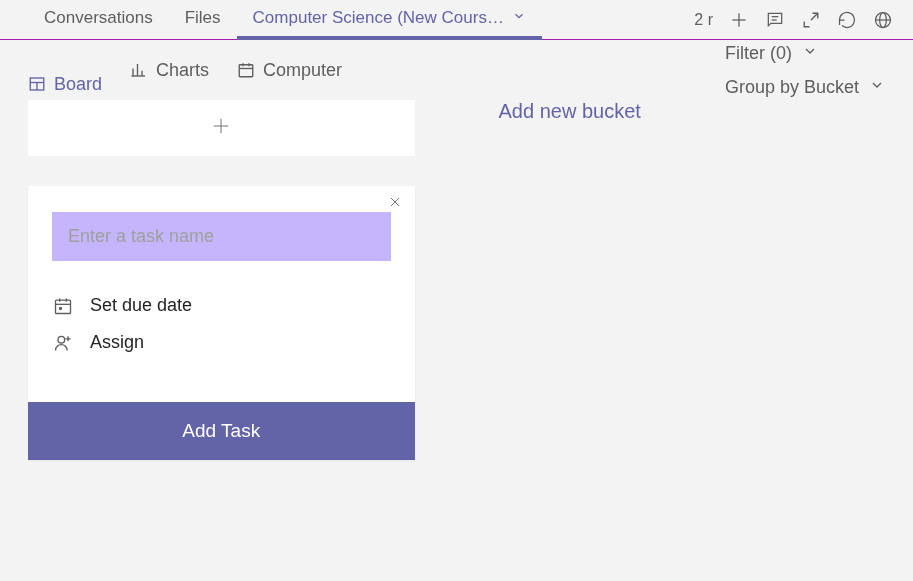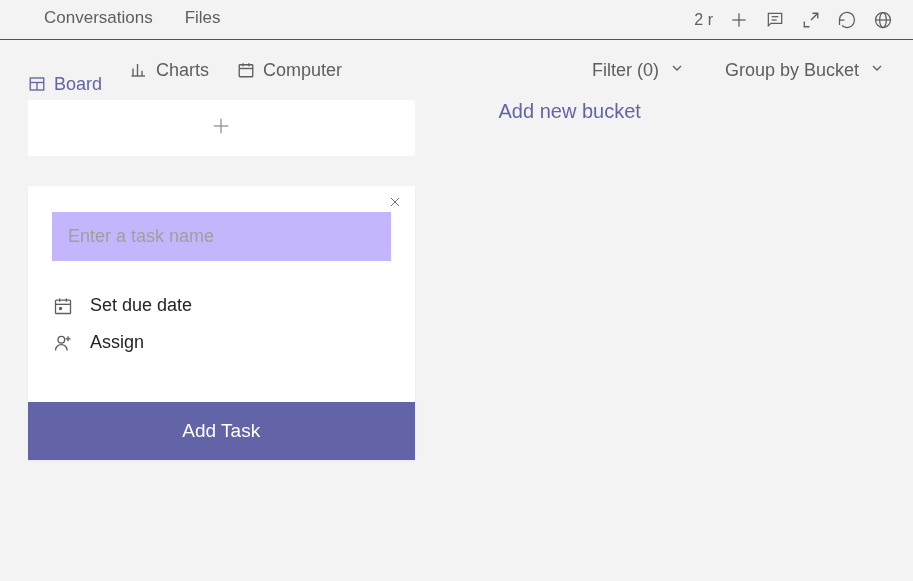--- a/index.html
+++ b/index.html
@@ -63,22 +63,23 @@
     font-size: 18px;
     color: #605e5c;
     cursor: pointer;
   }
   .view-tab.active { color: #6264a7; margin-top: 28px; }
   .view-tab.active svg { stroke: #6264a7; }
   .view-icon { width: 18px; height: 18px; display:inline-flex; align-items:center; }
   .viewbar-right {
     margin-left: auto;
     display: flex;
-    gap: 40px;
+    gap: 13px;
     align-items: flex-start;
+    flex-direction: column;
   }
   .filter-ctl {
     display: flex;
     align-items: center;
     gap: 10px;
     font-size: 18px;
     color: #605e5c;
     cursor: pointer;
   }
 
@@ -165,20 +166,28 @@
 </style>
 </head>
 <body>
 
 <div class="topbar">
   <div class="tab">
     <span>Conversations</span>
   </div>
   <div class="tab">
     <span>Files</span>
+  </div>
+  <div class="tab active">
+    <span>Computer Science (New Cours…</span>
+    <span class="chev">
+      <svg width="14" height="14" viewBox="0 0 24 24" fill="none" stroke="currentColor" stroke-width="2">
+          <polyline points="6 9 12 15 18 9"></polyline>
+        </svg>
+    </span>
   </div>
 
   <div class="topbar-right">
     <span class="meet-count">2 r</span>
     <span class="top-icon">
       <svg width="20" height="20" viewBox="0 0 24 24" fill="none" stroke-width="1.5">
           <line x1="12" y1="4" x2="12" y2="20"></line>
           <line x1="4" y1="12" x2="20" y2="12"></line>
         </svg>
     </span>

